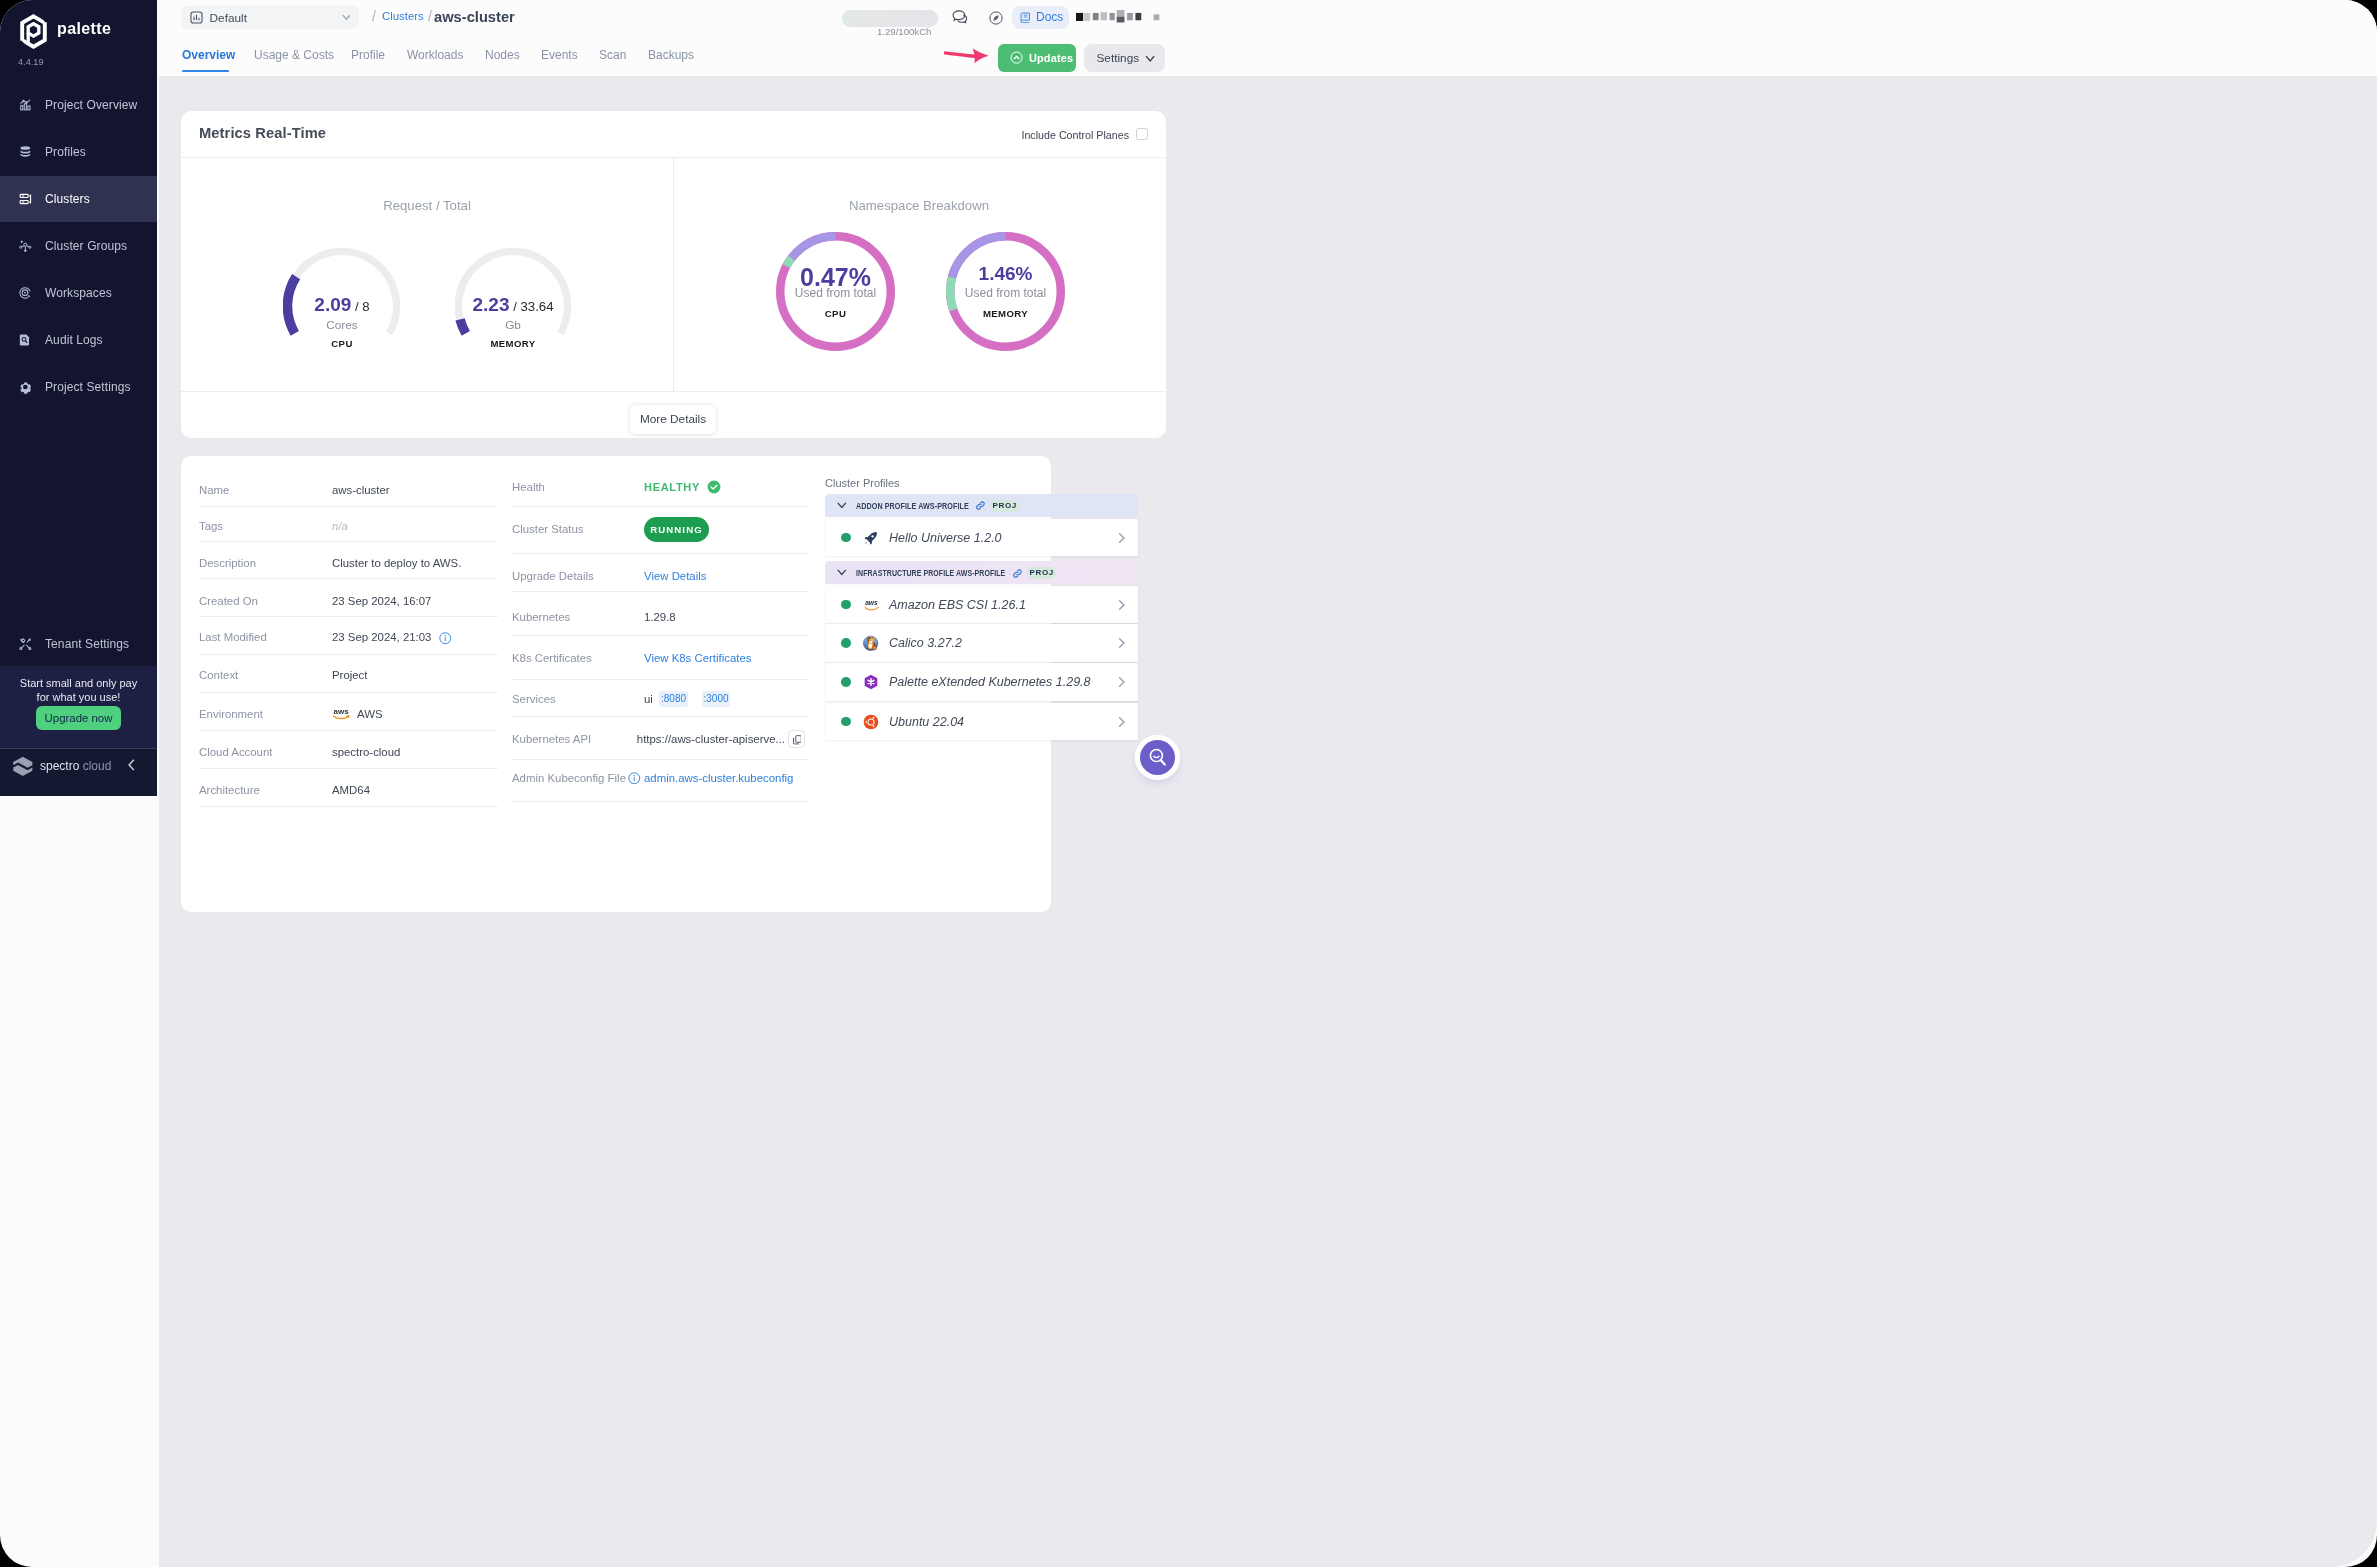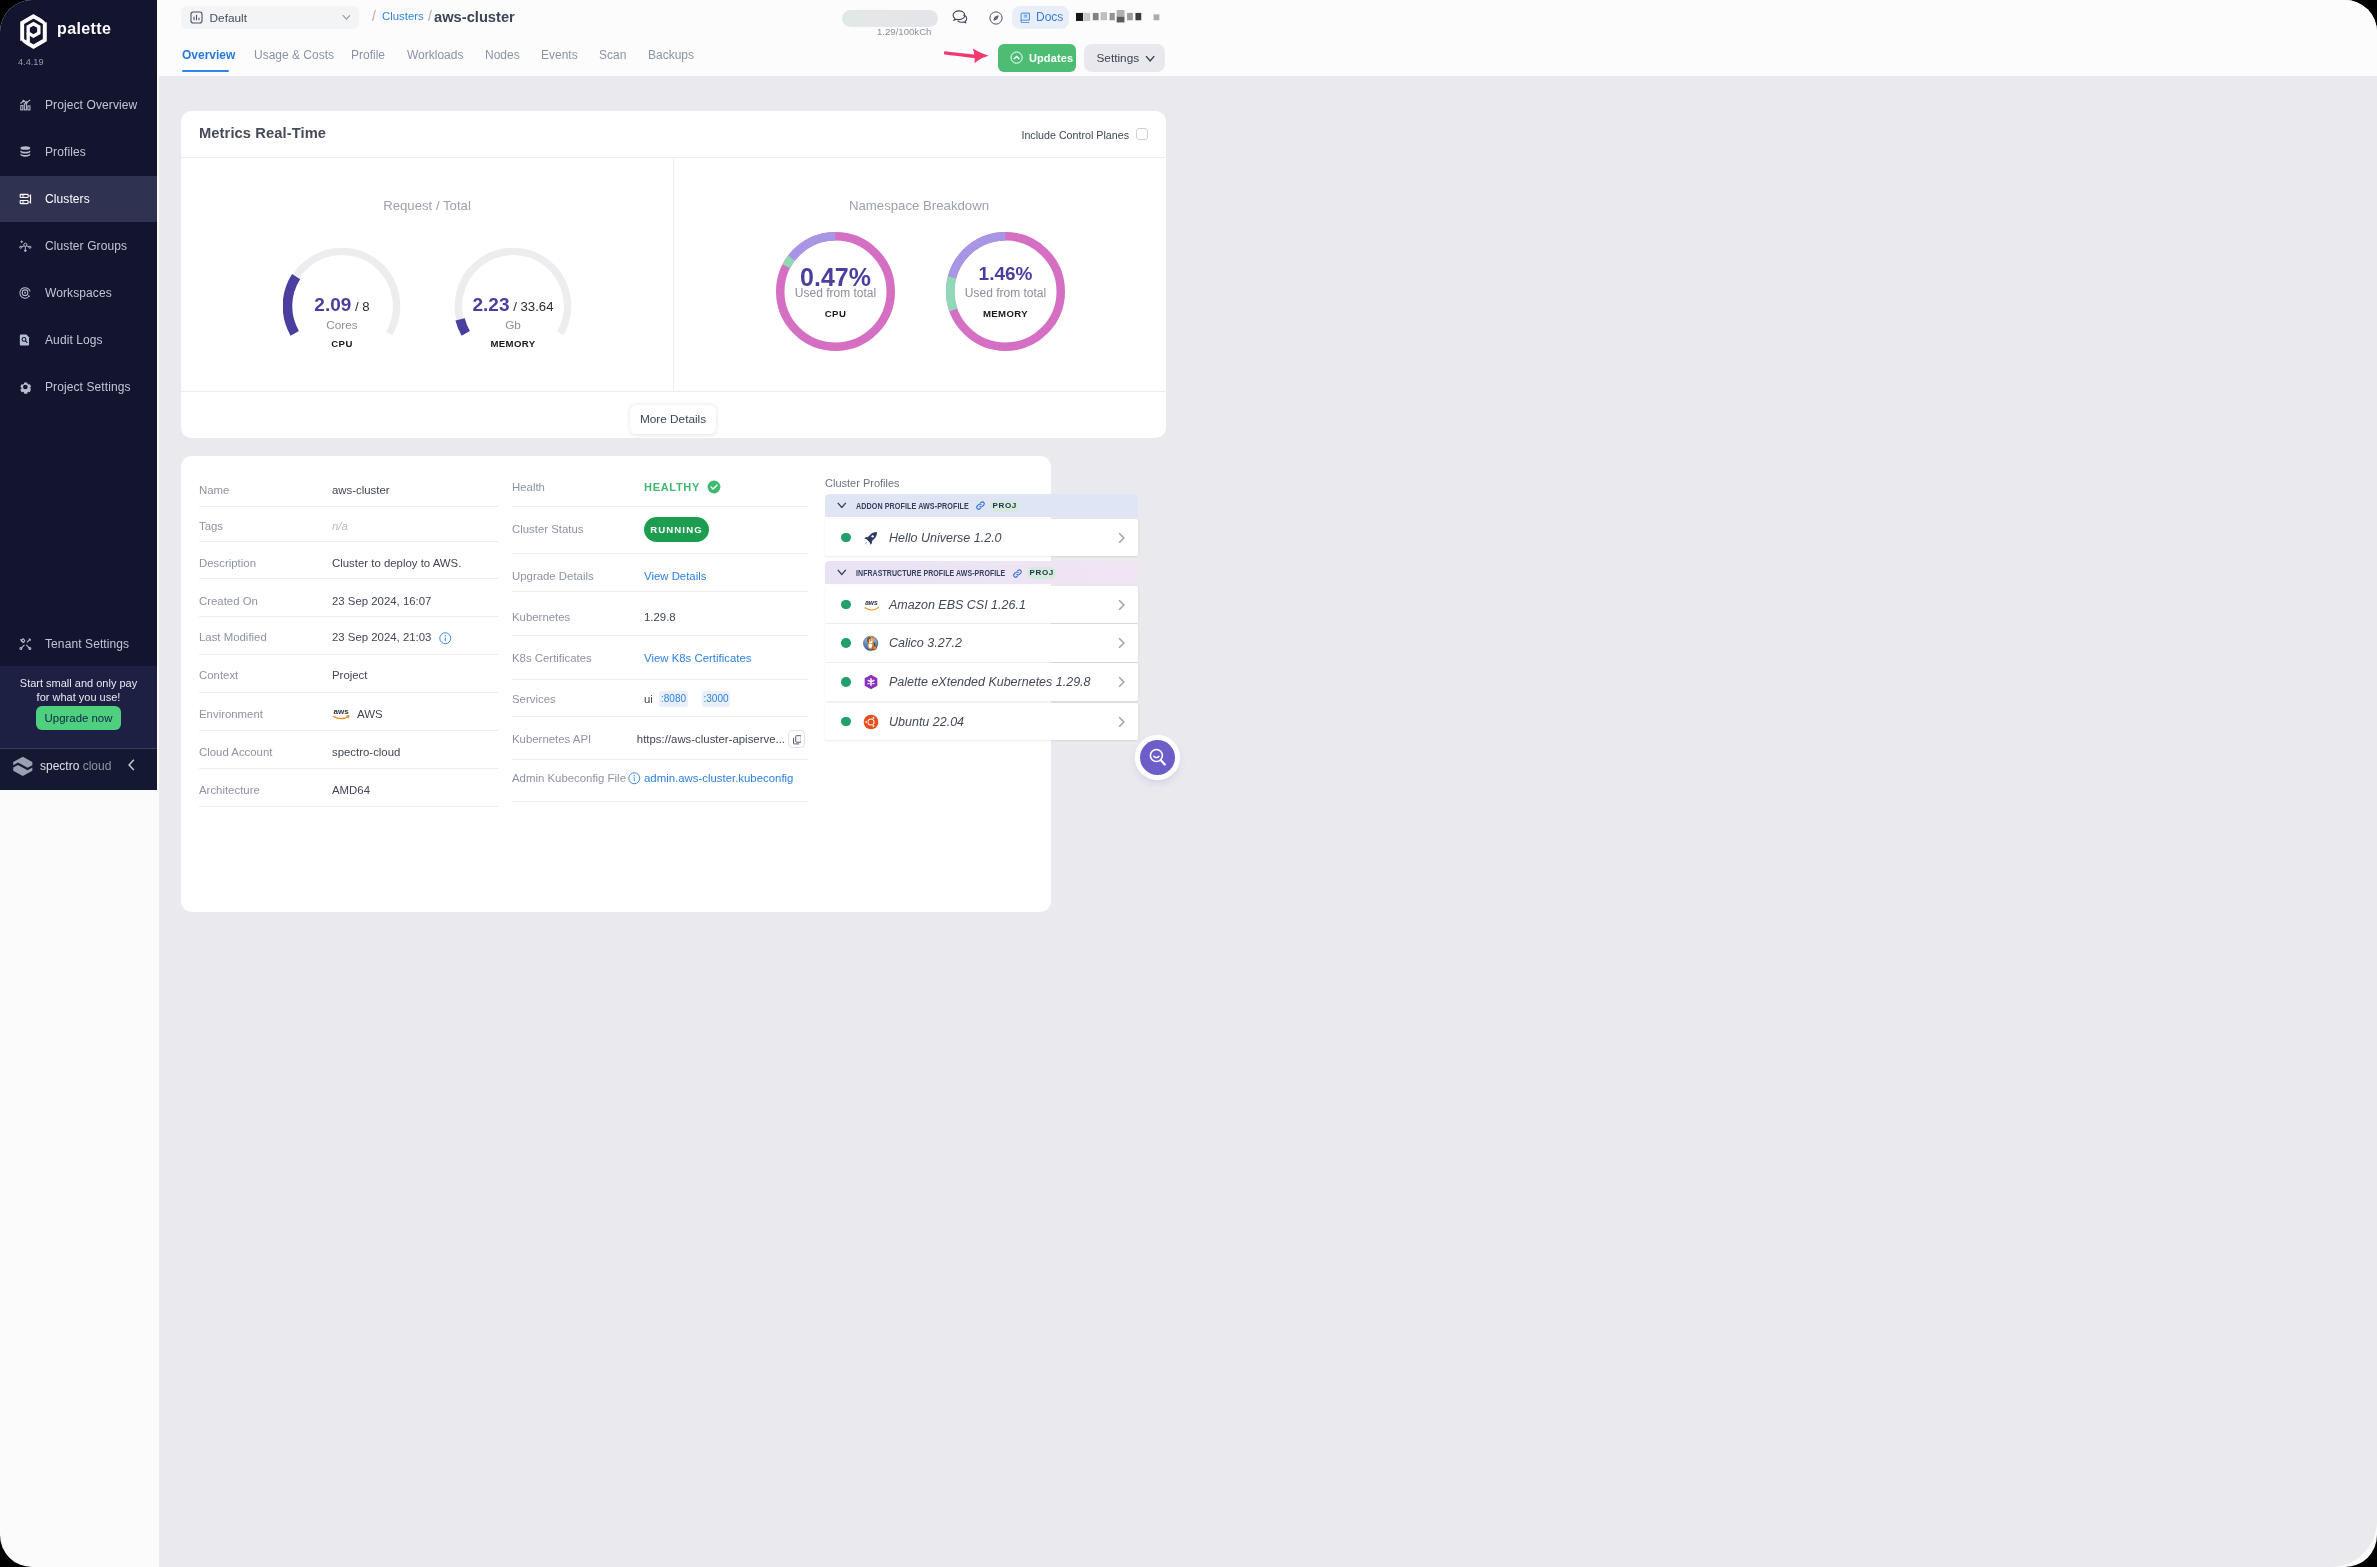--- a/index.html
+++ b/index.html
@@ -9,21 +9,21 @@
 .abs { position:absolute; }
 
 
 .side { position:absolute; left:0; top:0; width:157px; height:784px; background:#13152f; z-index:5; }
 .nav-item { position:absolute; left:0; width:100%; height:46px; }
 .nav-item .ico { position:absolute; left:18.4px; top:50%; transform:translateY(-50%); width:14.7px; height:14.7px; }
 .nav-item .lbl { position:absolute; left:45px; top:50%; transform:translateY(-50%); font-size:12px; color:#c0c5d8; letter-spacing:0.1px; }
 .nav-item.active { background:#303252; }
 .nav-item.active .lbl { color:#fff; }
 .promo { position:absolute; left:0; top:666px; width:157px; height:82px; background:#1d2042; }
-.sidefoot { position:absolute; left:0; top:748px; width:157px; height:42px; background:#151831; border-top:0.7px solid #3a405c; }
+.sidefoot { position:absolute; left:0; top:748px; width:157px; height:48px; background:#151831; border-top:0.7px solid #3a405c; }
 
 
 .top { position:absolute; left:157px; top:0; right:0; height:76px; background:#fcfcfd; z-index:4; }
 .select { position:absolute; left:23.6px; top:5.9px; width:178px; height:23px; background:#f3f4f6; border-radius:5.9px; }
 .crumb { position:absolute; top:8.8px; font-size:12px; }
 .tab { position:absolute; top:48px; font-size:12px; color:#8a93a6; }
 .tab.on { color:#2878d8; font-weight:bold; }
 .tabline { position:absolute; left:25px; top:70px; width:47px; height:2.4px; background:#2f86e8; border-radius:1.5px; }
 
 

